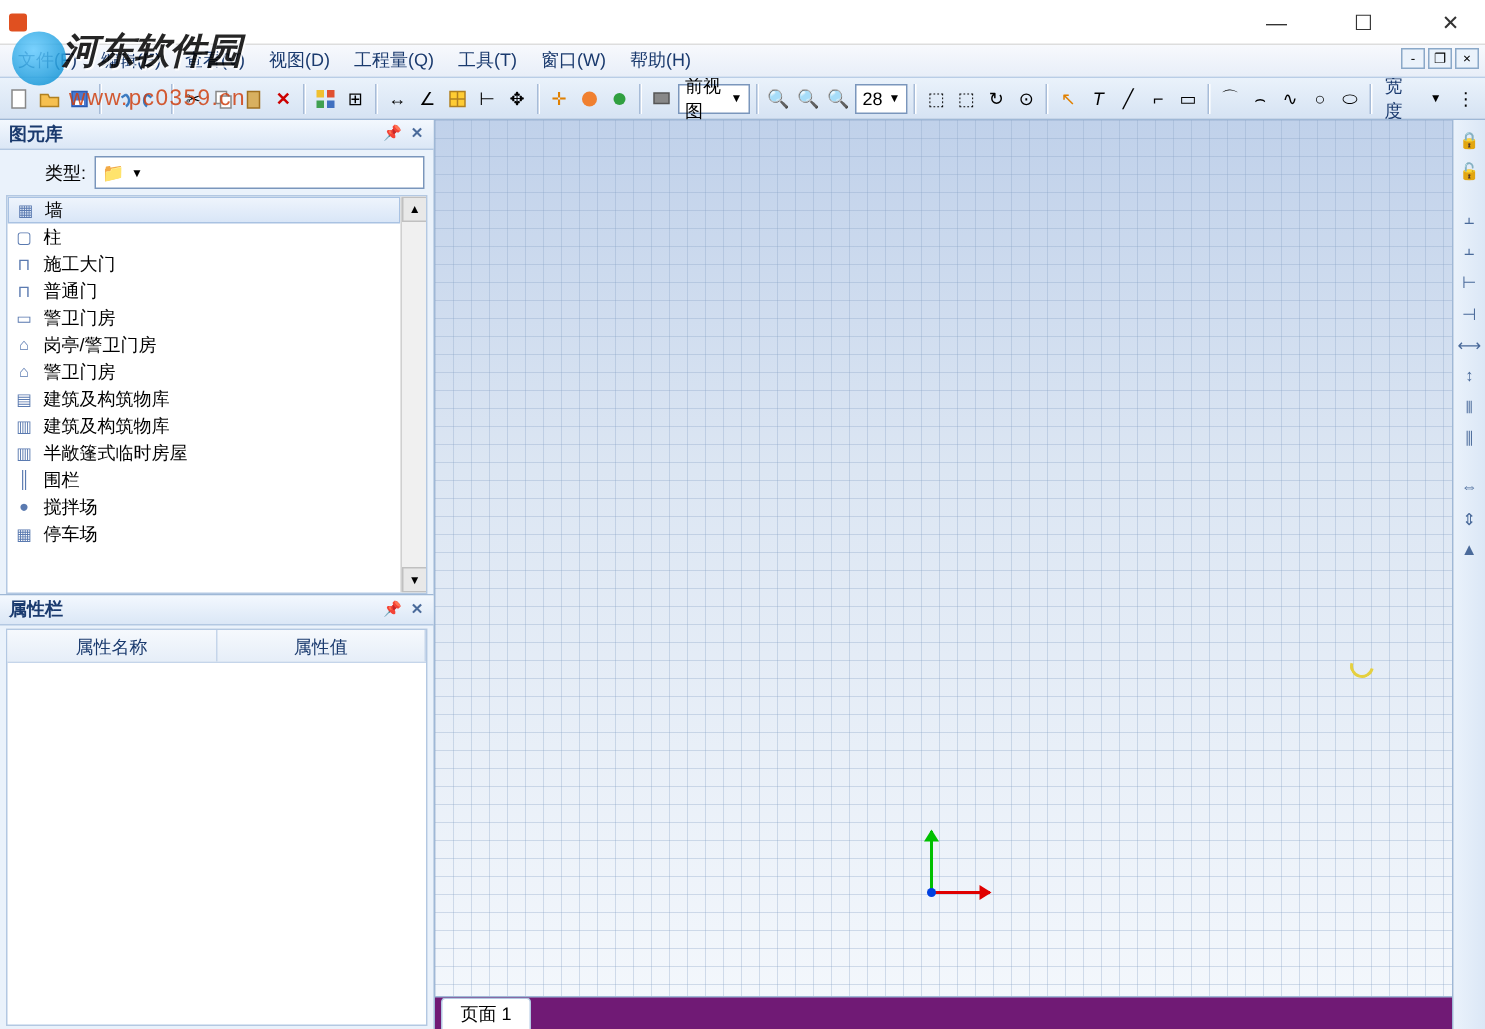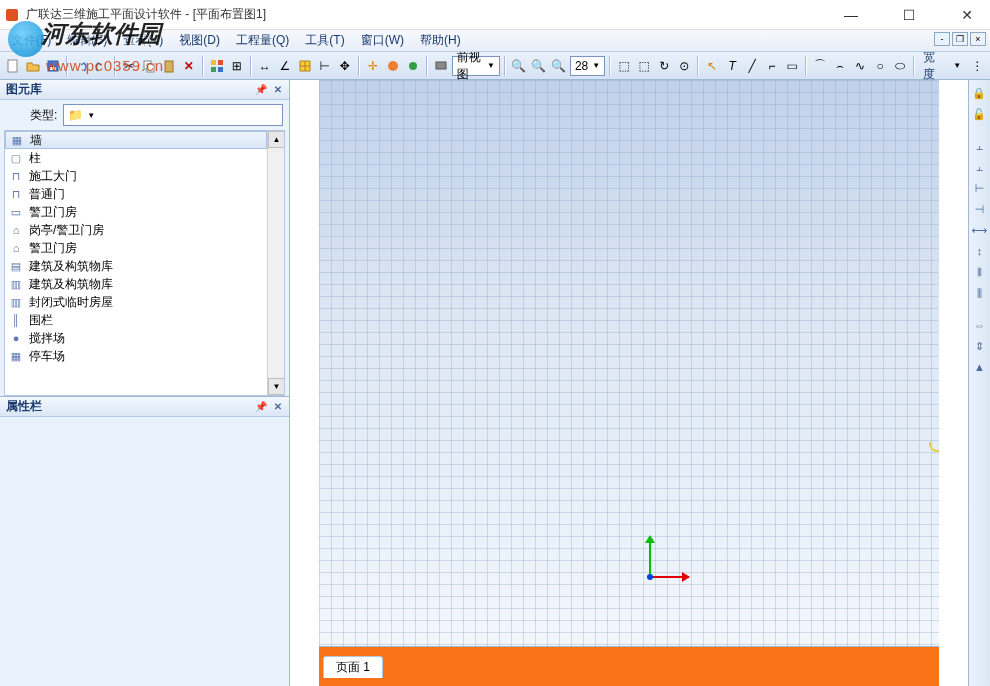--- a/index.html
+++ b/index.html
@@ -11,21 +11,21 @@
 .winbtns span { width: 46px; height: 30px; display: inline-flex; align-items: center; justify-content: center; color: #333; font-size: 14px; }
 .menubar { height: 22px; background: linear-gradient(#f7f9fd,#e8eef8); display: flex; align-items: center; padding: 0 4px; border-bottom: 1px solid #b9cde6; position: relative; }
 .menubar .mitem { padding: 2px 8px; color: #1a3a6e; cursor: default; }
 .menubar .sub-winbtns { position: absolute; right: 4px; top: 2px; display: flex; gap: 2px; }
 .menubar .sub-winbtns span { width: 16px; height: 14px; border: 1px solid #8aa8c8; background: #eaf2fb; font-size: 9px; display: inline-flex; align-items: center; justify-content: center; }
 .toolbar { height: 28px; background: linear-gradient(#eaf2fb,#d6e3f3); display: flex; align-items: center; padding: 0 4px; border-bottom: 1px solid #9fb8d6; gap: 2px; }
 .tbtn { width: 22px; height: 22px; display: inline-flex; align-items: center; justify-content: center; border: 1px solid transparent; border-radius: 2px; }
 .tsep { width: 2px; height: 20px; border-left: 1px solid #a7bcd8; border-right: 1px solid #fff; margin: 0 2px; }
 .tsel { height: 20px; border: 1px solid #7a96bc; background: #fff; padding: 0 4px; display: inline-flex; align-items: center; gap: 4px; }
 .tsel .dd { font-size: 8px; }
-.main { display: flex; height: calc(686px - 30px - 22px - 28px); gap: 29px; }
+.main { display: flex; height: calc(686px - 30px - 22px - 28px); }
 .leftpanel { width: 290px; background: #eaf2fb; border-right: 1px solid #9fb8d6; display: flex; flex-direction: column; }
 .panelhead { height: 20px; background: linear-gradient(#f3f8fe,#dbe7f6); display: flex; align-items: center; padding: 0 6px; border-bottom: 1px solid #b3c8e2; font-weight: bold; color: #1a3a6e; position: relative; }
 .panelhead .pbtns { position: absolute; right: 4px; top: 2px; display: flex; gap: 2px; }
 .panelhead .pbtns span { width: 14px; height: 14px; font-size: 10px; display: inline-flex; align-items: center; justify-content: center; color: #4a6a9a; }
 .typerow { height: 30px; display: flex; align-items: center; padding: 0 6px; gap: 6px; margin-left: 24px; }
 .typesel { flex: 1; height: 22px; border: 1px solid #7a96bc; background: #fff; display: flex; align-items: center; padding: 0 4px; gap: 4px; }
 .elemlist { flex: 1; background: #fff; border: 1px solid #b3c8e2; margin: 0 4px; overflow: hidden; position: relative; }
 .elemlist .scrollarea { position: absolute; inset: 0; right: 17px; overflow: hidden; }
 .elemlist .item { height: 18px; display: flex; align-items: center; padding: 0 4px; gap: 6px; }
 .elemlist .item.sel { background: linear-gradient(#eef4fc,#d9e6f7); border: 1px solid #a9c2e2; }
@@ -42,21 +42,21 @@
 .grid { position: absolute; inset: 0; background-image:
   linear-gradient(rgba(140,165,200,.35) 1px, transparent 1px),
   linear-gradient(90deg, rgba(140,165,200,.35) 1px, transparent 1px);
   background-size: 12px 12px; }
 .axis { position: absolute; left: 330px; bottom: 70px; }
 .axis .arrZ { position: absolute; width: 2px; height: 40px; background: #00c000; left: 0; top: -40px; }
 .axis .arrZ::after { content: ''; position: absolute; top: -6px; left: -4px; border: 5px solid transparent; border-bottom: 8px solid #00c000; }
 .axis .arrX { position: absolute; height: 2px; width: 40px; background: #e00000; left: 0; top: 0; }
 .axis .arrX::after { content: ''; position: absolute; right: -6px; top: -4px; border: 5px solid transparent; border-left: 8px solid #e00000; }
 .axis .arrY { position: absolute; width: 6px; height: 6px; background: #0040e0; border-radius: 50%; left: -2px; top: -2px; }
-.pagetab { height: 40px; background: #f97316; border-top: 1px solid #9fb8d6; padding: 0 4px; display: flex; align-items: center; }
+.pagetab { height: 22px; background: #701a75; border-top: 1px solid #9fb8d6; padding: 0 4px; display: flex; align-items: center; }
 .pagetab .tab { background: #fff; border: 1px solid #b3c8e2; border-bottom: none; padding: 2px 12px; border-radius: 3px 3px 0 0; }
 .rightbar { width: 22px; background: linear-gradient(90deg,#eaf2fb,#dbe7f6); border-left: 1px solid #9fb8d6; display: flex; flex-direction: column; align-items: center; padding-top: 4px; gap: 3px; }
 .rightbar .rbtn { width: 18px; height: 18px; display: flex; align-items: center; justify-content: center; font-size: 11px; color: #4a6a9a; }
 .watermark { position: absolute; top: 18px; left: 8px; pointer-events: none; opacity: 0.85; z-index: 999; }
 .watermark .wtxt1 { font-size: 24px; font-weight: bold; color: #000000; font-style: italic; text-shadow: 1px 1px 0 #fff; }
 .watermark .wtxt2 { font-size: 15px; color: #d04010; letter-spacing: 1px; }
 .watermark .logo { display: inline-block; width: 36px; height: 36px; border-radius: 50%; background: radial-gradient(circle at 40% 35%, #6cf, #08c); vertical-align: middle; margin-right: -6px; }
 .moon { position: absolute; left: 610px; top: 356px; width: 14px; height: 14px; }
 .moon::before { content: ''; position: absolute; width: 12px; height: 12px; border: 2px solid #e5d040; border-radius: 50%; border-right-color: transparent; border-top-color: transparent; transform: rotate(-30deg); }
 svg { display: block; }
@@ -69,21 +69,20 @@
   <span class="wtxt1">河东软件园</span><br>
   <span class="wtxt2" style="margin-left:38px;">www.pc0359.cn</span>
 </div>
 
 <div class="titlebar">
   <span class="icon">
     <svg width="16" height="16">
         <rect x="2" y="2" width="12" height="12" fill="#e05020" rx="2"></rect>
       </svg>
   </span>
-  <span class="title">广联达三维施工平面设计软件 - [平面布置图1]</span>
   <div class="winbtns">
     <span>—</span>
     <span>☐</span>
     <span>✕</span>
   </div>
 </div>
 
 <div class="menubar">
   <span class="mitem">文件(F)</span>
   <span class="mitem">编辑(E)</span>
@@ -264,21 +263,21 @@
           <div class="item">
             <span class="eicon">▤</span>
             <span>建筑及构筑物库</span>
           </div>
           <div class="item">
             <span class="eicon">▥</span>
             <span>建筑及构筑物库</span>
           </div>
           <div class="item">
             <span class="eicon">▥</span>
-            <span>封闭式临时房屋</span>
+            <span>半敞篷式临时房屋</span>
           </div>
           <div class="item">
             <span class="eicon">║</span>
             <span>围栏</span>
           </div>
           <div class="item">
             <span class="eicon">●</span>
             <span>搅拌场</span>
           </div>
           <div class="item">
@@ -290,20 +289,26 @@
         <div class="sbtn">▲</div>
         <div class="sbtn dn">▼</div>
       </div>
     </div>
     <div class="proppanel">
       <div class="panelhead">
         <span>属性栏</span>
         <div class="pbtns">
           <span>📌</span>
           <span>✕</span>
+        </div>
+      </div>
+      <div class="proptable">
+        <div class="phead">
+          <div>属性名称</div>
+          <div>属性值</div>
         </div>
       </div>
     </div>
   </div>
 
   <div class="canvas-wrap">
     <div class="canvas">
       <div class="grid"></div>
       <div class="moon"></div>
       <div class="axis">

